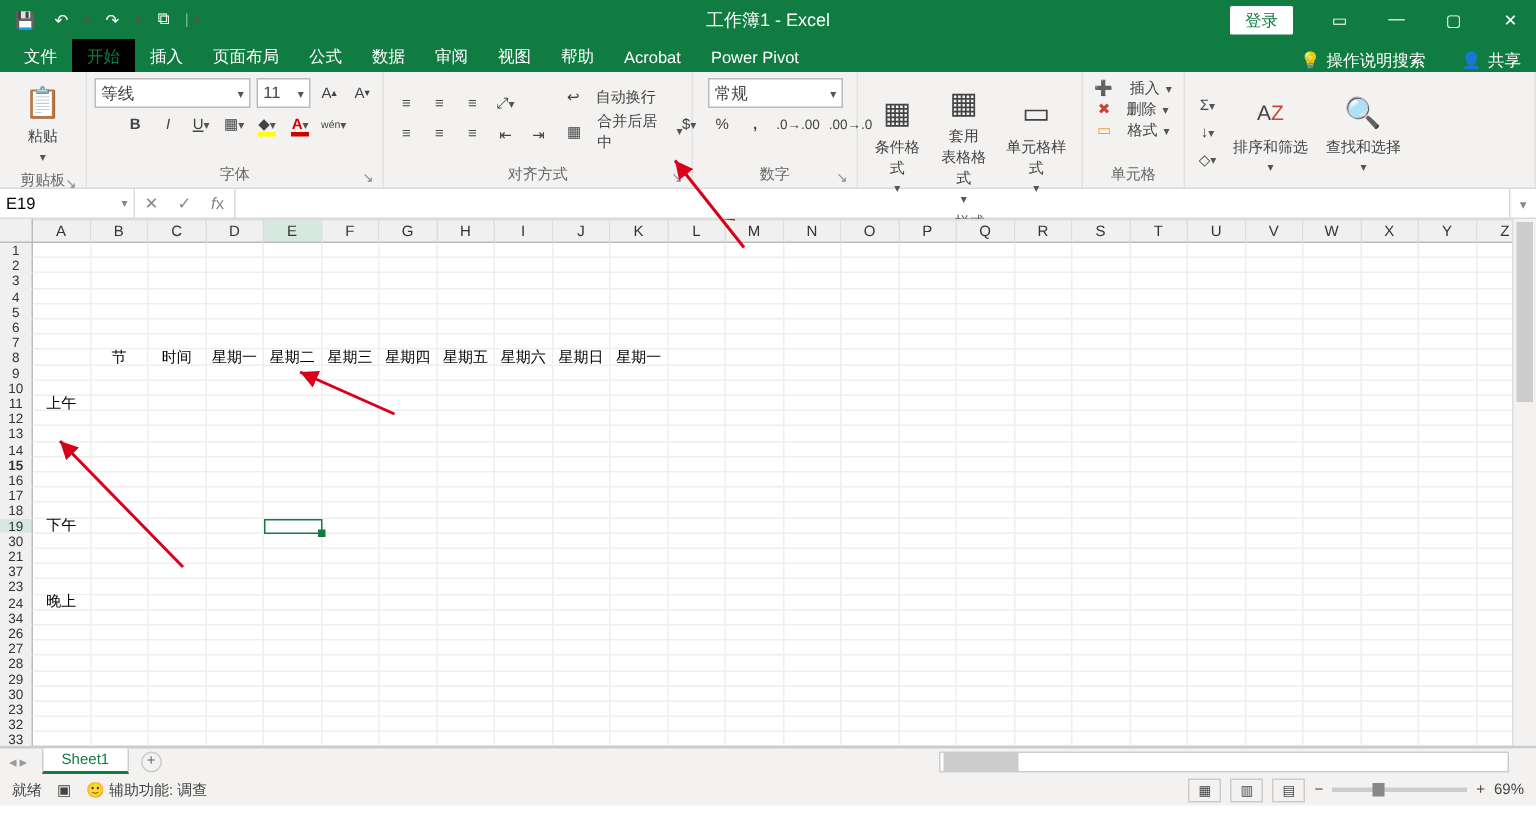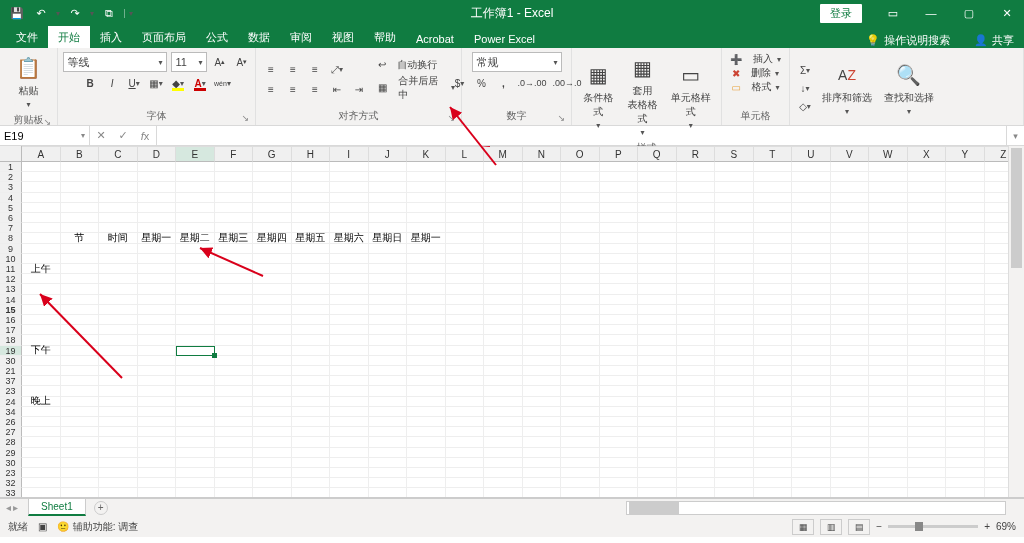--- a/index.html
+++ b/index.html
@@ -10,21 +10,21 @@
 .titlebar .qat { display: flex; align-items: center; gap: 6px; padding-left: 8px; }
 .titlebar .qat-item { width: 18px; height: 18px; display: flex; align-items: center; justify-content: center; color: #fff; font-size: 11px; }
 .titlebar .title { position: absolute; left: 50%; transform: translateX(-50%); font-size: 12px; }
 .titlebar .win-controls { margin-left: auto; display: flex; align-items: center; gap: 4px; }
 .titlebar .login { background: #fff; color: #107c41; padding: 2px 10px; font-size: 11px; border-radius: 1px; margin-right: 10px;}
 .titlebar .wc { width: 34px; height: 26px; display: flex; align-items: center; justify-content: center; }
 
 
 .tabs { height: 22px; background: #107c41; display: flex; align-items: flex-end; color: #fff; font-size: 11px; padding-left: 6px; }
 .tab { padding: 4px 10px 3px; cursor: default; }
-.tab.active { background: #ffffff; color: #107c41; }
+.tab.active { background: #000000; color: #107c41; }
 .tabs .right { margin-left: auto; display: flex; align-items: center; padding-right: 10px; gap:4px;}
 
 
 .ribbon { height: 78px; background: #f3f2f1; border-bottom: 1px solid #d9d9d9; display: flex; font-size: 10px; color: #444; }
 .group { border-right: 1px solid #e1e1e1; padding: 4px 6px 0 6px; display: flex; flex-direction: column; justify-content: space-between;}
 .group-body { flex:1; display:flex; align-items:center; gap:4px; }
 .group-title { text-align: center; font-size: 10px; color: #666; padding: 2px 0; position:relative;}
 .group-title .dlgarrow { position:absolute; right:0; bottom:2px; font-size:9px; color:#888;}
 .rcol { display:flex; flex-direction:column; gap:2px; }
 .rrow { display:flex; align-items:center; gap:4px; }
@@ -108,21 +108,21 @@
   <div class="tab">文件</div>
     <div class="tab active">开始</div>
     <div class="tab">插入</div>
     <div class="tab">页面布局</div>
     <div class="tab">公式</div>
     <div class="tab">数据</div>
     <div class="tab">审阅</div>
     <div class="tab">视图</div>
     <div class="tab">帮助</div>
     <div class="tab">Acrobat</div>
-    <div class="tab">Power Excel</div>
+    <div class="tab">Power Pivot</div>
     <div class="right">
     <span style="opacity:.9;">💡</span>
     <span>操作说明搜索</span>
   <div style="margin-left: 20px; display: flex; align-items: center; gap: 4px;">
         <span>👤</span>
         <span>共享</span>
       </div>
     </div>
 </div>
 

